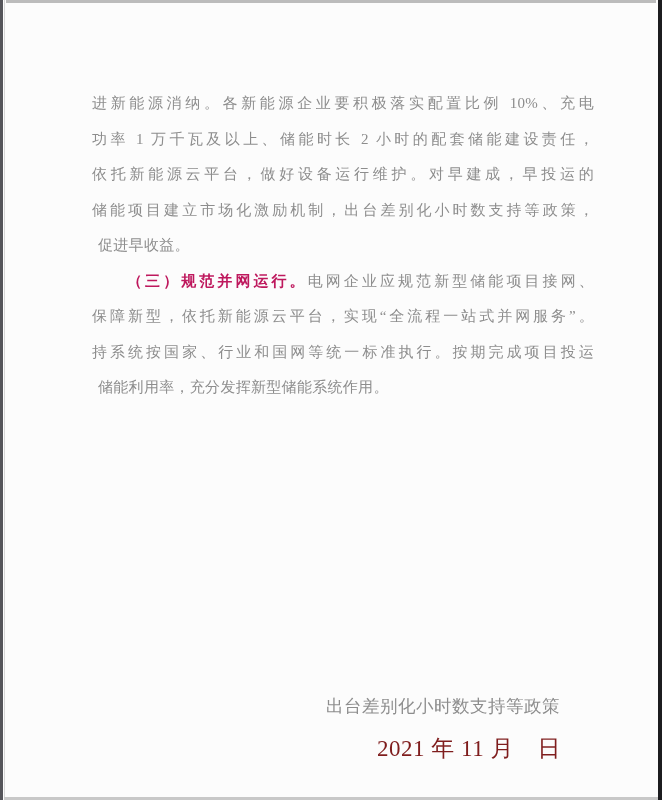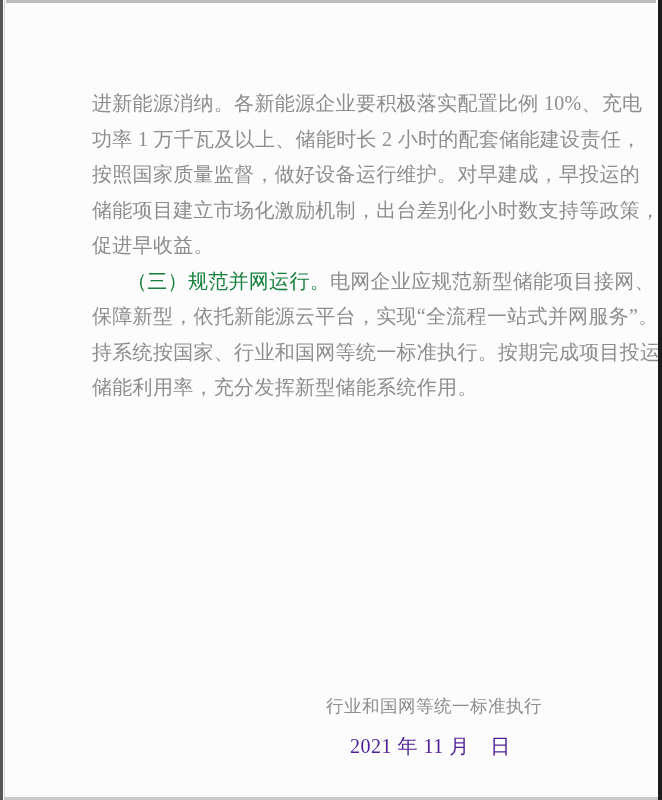--- a/index.html
+++ b/index.html
@@ -27,79 +27,80 @@
     position: absolute;
     left: 92px;
     top: 86px;
     width: 502px;
   }
   .line {
     width: 502px;
     box-sizing: border-box;
     line-height: 35.5px;
     height: 35.5px;
-    font-size: 20px;
+    font-size: 15px;
     color: #8d8d8d;
     text-align: justify;
     text-align-last: justify;
     white-space: nowrap;
     letter-spacing: 0.3px;
   }
   .line.short {
     text-align: right;
     text-align-last: left;
+    margin-left: 6px;
   }
   .line.indent {
     padding-left: 35px;
   }
   .line .bold {
-    font-weight: normal;
-    color: #15803d;
+    font-weight: bold;
+    color: #be185d;
     margin-top: 20px;
   }
   .signature {
     position: absolute;
     left: 326px;
     top: 694px;
     font-size: 17.5px;
     color: #8d8d8d;
     letter-spacing: 0.5px;
     white-space: nowrap;
   }
   .date {
     position: absolute;
-    left: 350px;
+    left: 377px;
     top: 733px;
-    font-size: 20px;
-    color: #4c1d95;
+    font-size: 23px;
+    color: #7f1d1d;
     letter-spacing: 0.5px;
     white-space: nowrap;
   }
 </style>
 </head>
 <body>
 
 <div class="page">
 
   <div class="edge edge-top"></div>
   <div class="edge edge-left"></div>
   <div class="edge edge-left-inner"></div>
   <div class="edge edge-right"></div>
   <div class="edge edge-bottom"></div>
 
   <main class="text-block">
     <div class="line">进新能源消纳。各新能源企业要积极落实配置比例 10%、充电</div>
     <div class="line">功率 1 万千瓦及以上、储能时长 2 小时的配套储能建设责任，</div>
-    <div class="line">按照国家质量监督，做好设备运行维护。对早建成，早投运的</div>
+    <div class="line">依托新能源云平台，做好设备运行维护。对早建成，早投运的</div>
     <div class="line">储能项目建立市场化激励机制，出台差别化小时数支持等政策，</div>
     <div class="line short">促进早收益。</div>
 
     <div class="line indent"><span class="bold">（三）规范并网运行。</span><span>电网企业应规范新型储能项目接网、</span></div>
 
     <div class="line">保障新型，依托新能源云平台，实现“全流程一站式并网服务”。</div>
     <div class="line">持系统按国家、行业和国网等统一标准执行。按期完成项目投运</div>
     <div class="line short">储能利用率，充分发挥新型储能系统作用。</div>
   </main>
 
-  <div class="signature">行业和国网等统一标准执行</div>
+  <div class="signature">出台差别化小时数支持等政策</div>
   <div class="date">2021 年 11 月　日</div>
 
 </div>
 
 </body></html>

